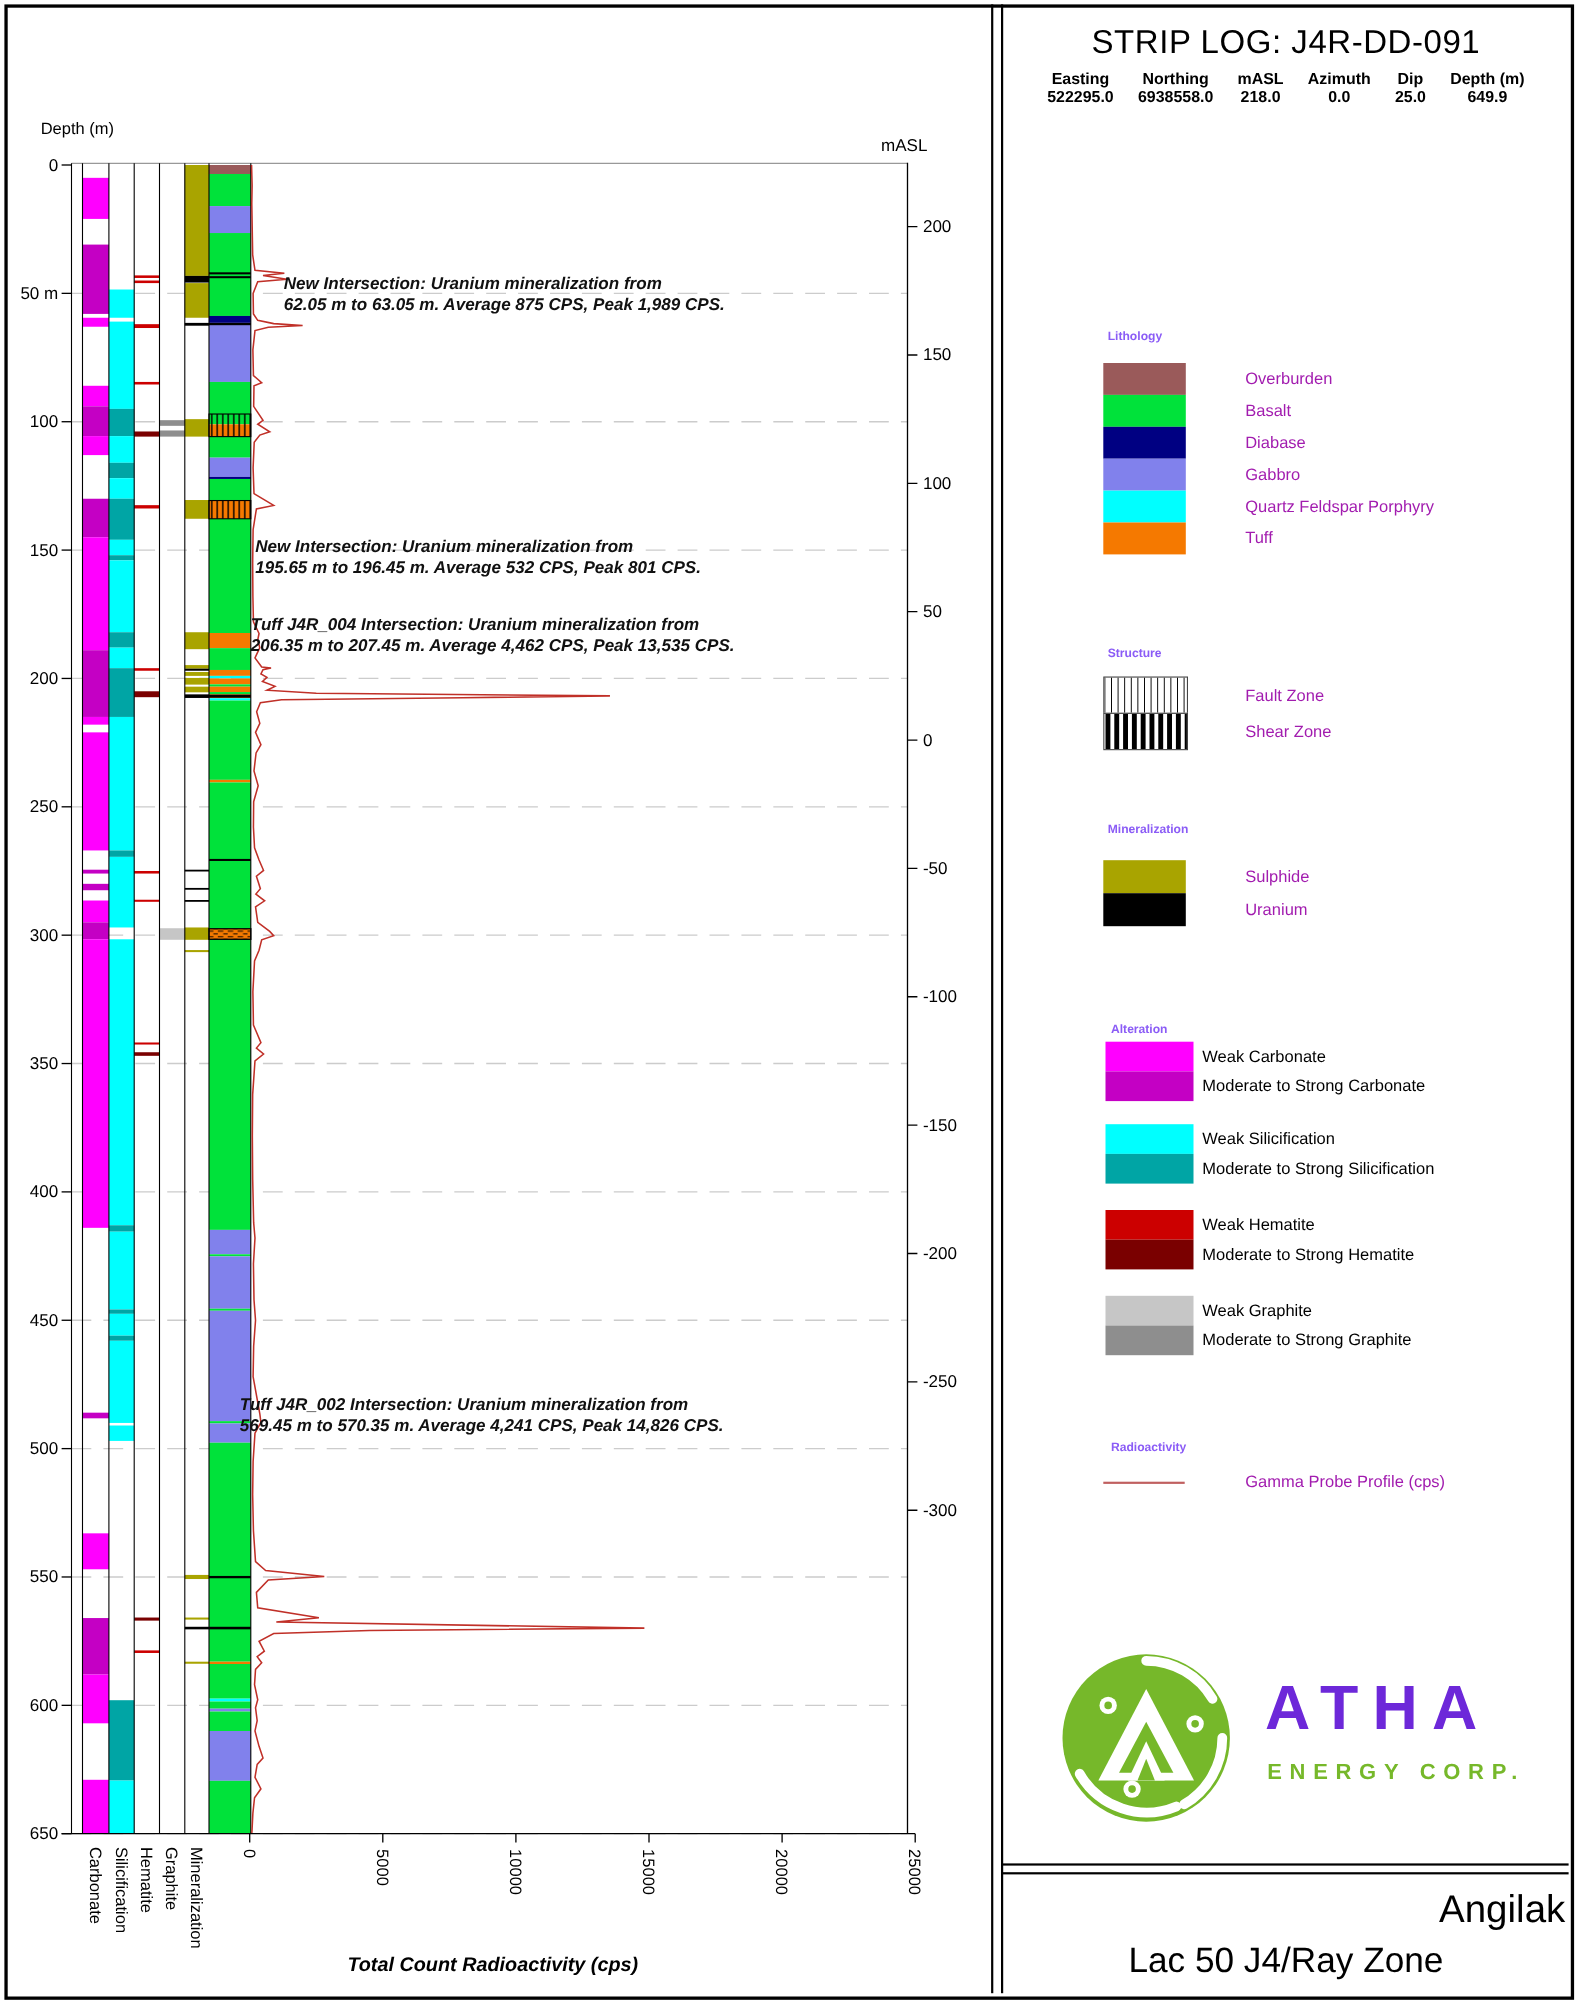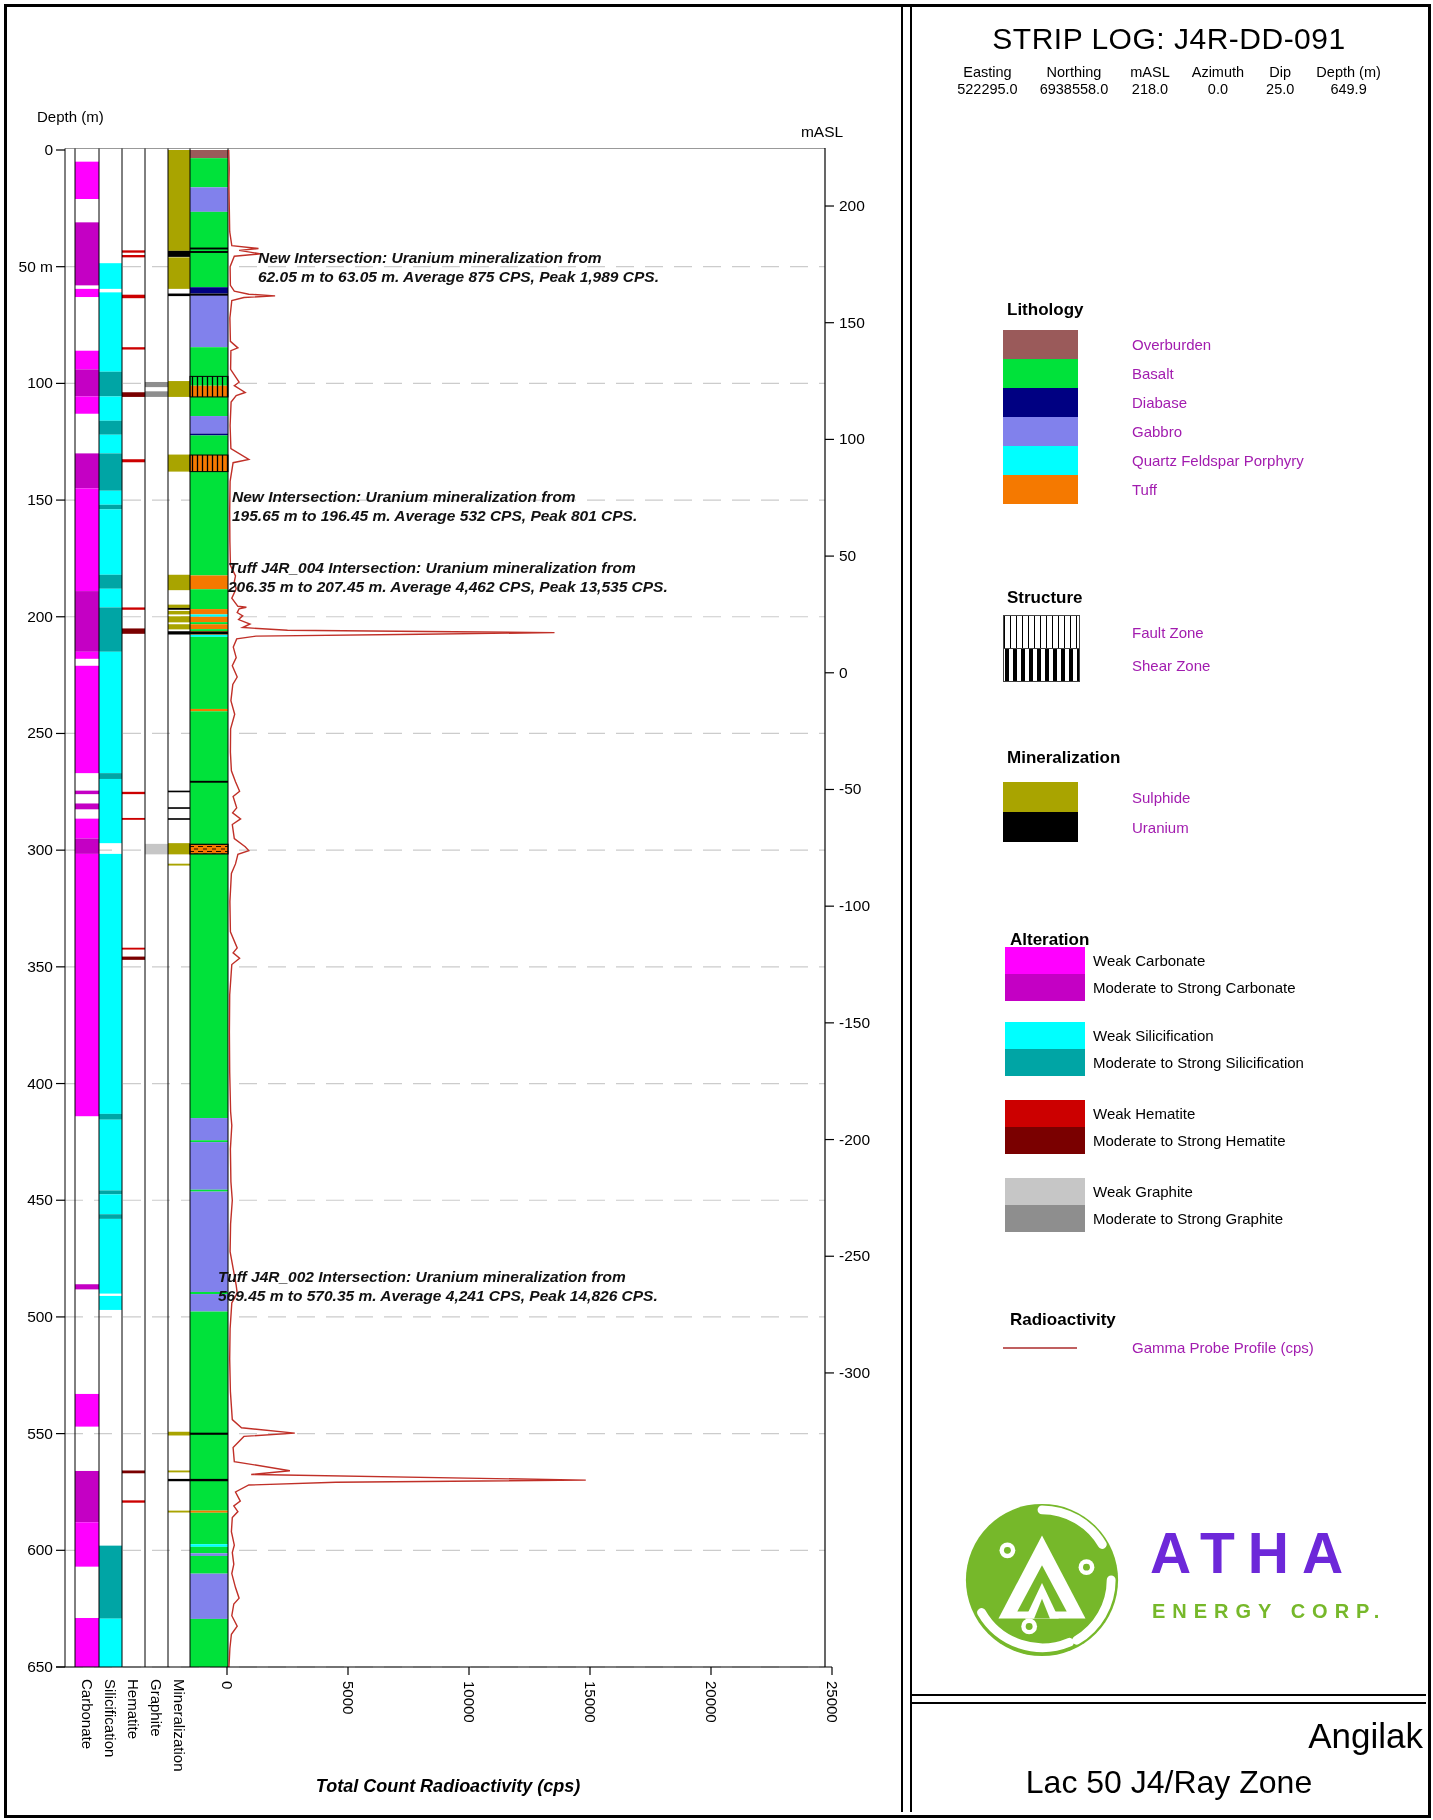--- a/index.html
+++ b/index.html
@@ -3,26 +3,26 @@
 <meta charset="utf-8">
 <style>
   html,body{margin:0;padding:0;background:#fff;font-family:"Liberation Sans",sans-serif;}
   #page{position:relative;width:1433px;height:1820px;background:#fff;overflow:hidden;}
   .frame{position:absolute;left:4px;top:4px;width:1421px;height:1808px;border:3px solid #000;}
   .vdivider{position:absolute;top:4px;height:1808px;left:901px;width:7px;border-left:2px solid #000;border-right:2px solid #000;}
   .hdivider{position:absolute;left:910px;width:516px;top:1694px;height:6px;border-top:2px solid #000;border-bottom:2px solid #000;}
   .abs{position:absolute;}
   .rc{left:915px;width:508px;text-align:center;}
   .title{font-size:30px;letter-spacing:.5px;color:#000;}
-  .fieldrow{display:flex;justify-content:center;gap:22px;}
+  .fieldrow{display:flex;justify-content:center;gap:22px;font-weight:bold;}
   .field{text-align:center;font-size:14.5px;color:#000;}
   .field .lab{margin-bottom:1px;}
   .notes{font-size:13.5px;line-height:16px;color:#000;}
   .legend-title{font-size:26px;font-weight:bold;color:#000;}
-  .sec-head{font-size:17px;font-weight:bold;color:#000000;}
+  .sec-head{font-size:11px;font-weight:bold;color:#8b5cf6;}
   .sw{position:absolute;left:1003px;width:75px;}
   .sw-lab{position:absolute;left:1132px;font-size:15px;color:#a21caf;white-space:nowrap;}
   .pat-fault{background-image:linear-gradient(90deg,#000 1.2px,transparent 1.2px);background-size:6px 100%;border:1px solid #444;background-color:#fff;}
   .pat-shear{background-image:linear-gradient(90deg,#000 55%,transparent 55%);background-size:8px 4px;background-position:1px 2px;border:1px solid #444;background-color:#fff;}
   .alt-pair{position:absolute;left:1005px;width:80px;}
   .alt-lab{position:absolute;left:1093px;font-size:15px;color:#000;white-space:nowrap;}
   .radio-line{position:absolute;left:1003px;width:74px;height:0;border-top:2px solid #C06060;}
   .logo-word{position:absolute;font-weight:bold;color:#6d28d9;font-size:57px;letter-spacing:13px;}
   .logo-sub{position:absolute;font-weight:bold;font-size:20px;letter-spacing:7px;}
   .footer-project{font-size:35px;color:#000;text-align:right;}

